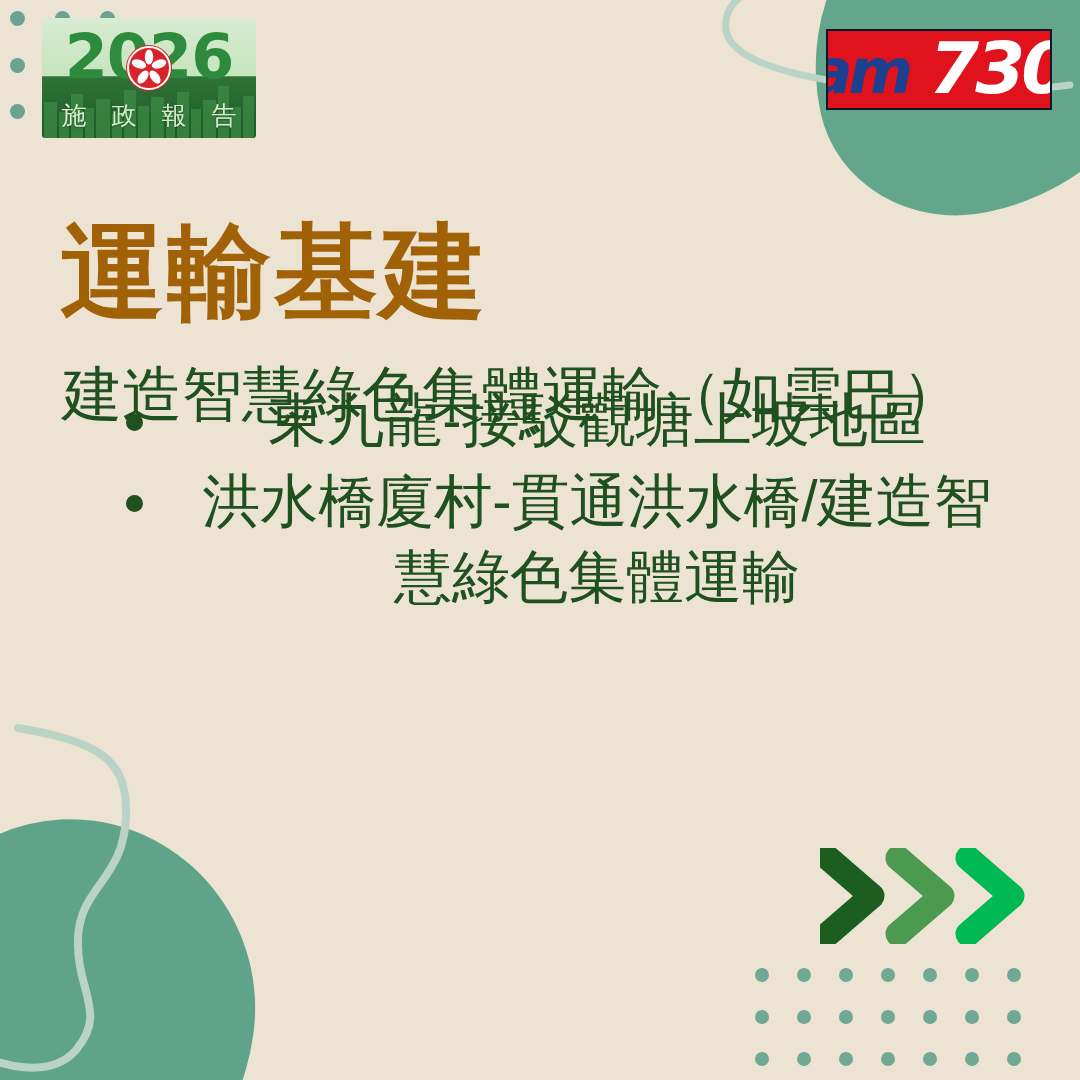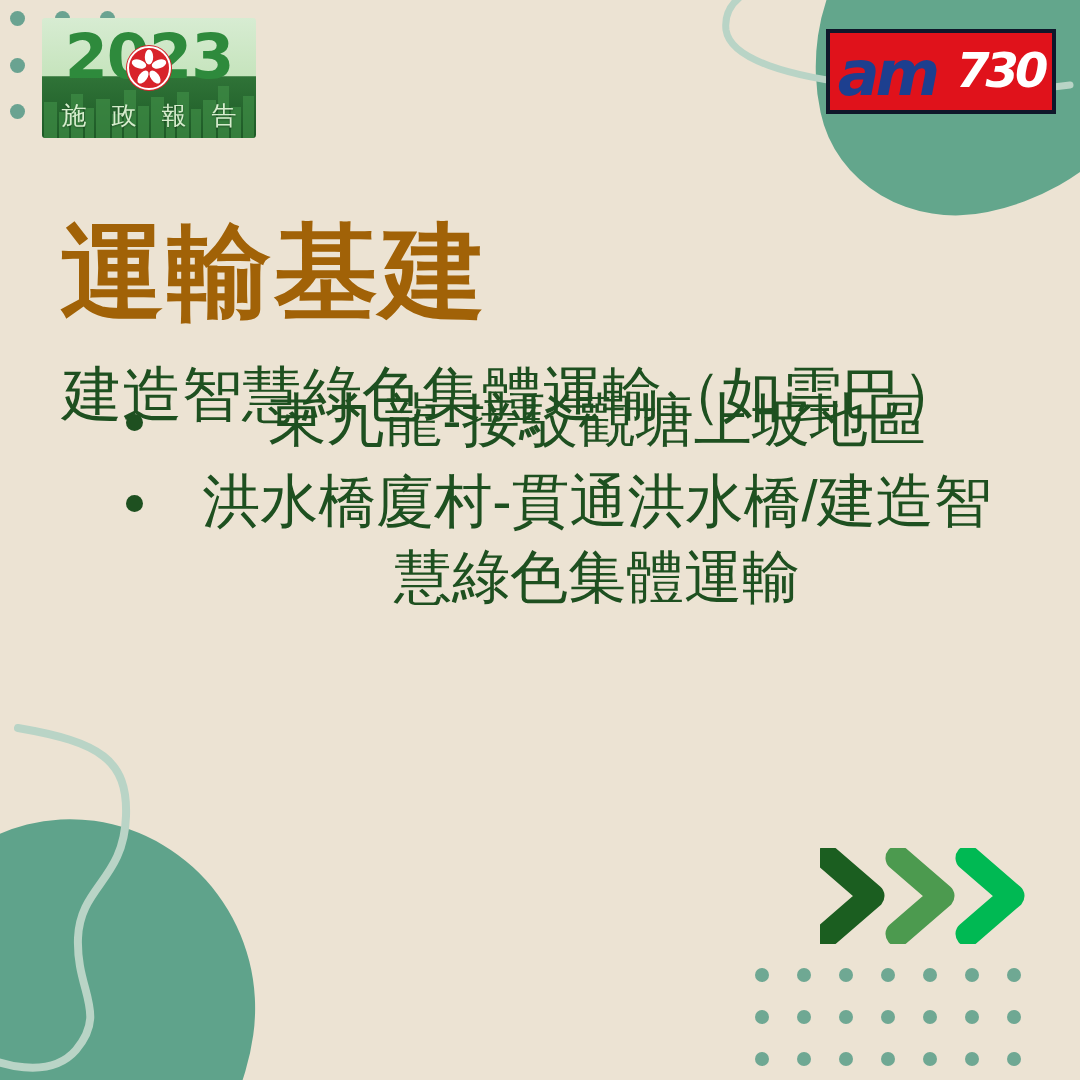--- a/index.html
+++ b/index.html
@@ -72,36 +72,36 @@
     color: #d6edcd; text-indent: 9px;
     text-shadow: 0 1px 2px rgba(0,0,0,.35);
   }
 
   
   #am730-logo {
     position: absolute;
     left: 826px; top: 29px;
     width: 222px; height: 77px;
     background: #e0121b;
-    border: 4px solid #0f172a;
+    border: 2px solid #0f172a;
     display: flex; align-items: center; justify-content: center;
     overflow: hidden;
     gap: 22px;
   }
   #am730-am {
     font-family: "DejaVu Sans", sans-serif;
     font-weight: 700; font-style: italic;
     font-size: 62px; color: #1d3f8f;
     letter-spacing: -4px; line-height: .82;
     margin-right: -2px; margin-top: 6px;
   }
   #am730-730 {
     font-family: "DejaVu Sans", sans-serif;
     font-weight: 700; font-style: italic;
-    font-size: 48px; color: #ffffff;
+    font-size: 72px; color: #ffffff;
     letter-spacing: -4px; line-height: .85;
     margin-top: -2px;
   }
 
   
   #headline {
     position: absolute;
     left: 60px; top: 148px;
     font-size: 104px;
     font-weight: 700;
@@ -205,21 +205,21 @@
         <rect x="109" y="31" width="13" height="41"></rect>
           <rect x="124" y="45" width="9" height="27"></rect>
         <rect x="135" y="26" width="12" height="46"></rect>
           <rect x="149" y="43" width="10" height="29"></rect>
         <rect x="161" y="34" width="13" height="38"></rect>
           <rect x="176" y="20" width="11" height="52"></rect>
         <rect x="189" y="41" width="10" height="31"></rect>
           <rect x="201" y="30" width="11" height="42"></rect>
       </g>
     </svg>
-    <div id="logo-year">2023</div>
+    <div id="logo-year">2026</div>
     <div id="logo-emblem">
       <svg viewBox="0 0 40 40" width="40" height="40">
         <g fill="#ffffff">
           <ellipse cx="20" cy="9" rx="4.2" ry="7.5"></ellipse>
           <ellipse cx="30" cy="16" rx="4.2" ry="7.5" transform="rotate(72 30 16)"></ellipse>
           <ellipse cx="26" cy="29" rx="4.2" ry="7.5" transform="rotate(144 26 29)"></ellipse>
           <ellipse cx="14" cy="29" rx="4.2" ry="7.5" transform="rotate(216 14 29)"></ellipse>
           <ellipse cx="10" cy="16" rx="4.2" ry="7.5" transform="rotate(288 10 16)"></ellipse>
         </g>
         <circle cx="20" cy="20" r="3" fill="#d8232a"></circle>

